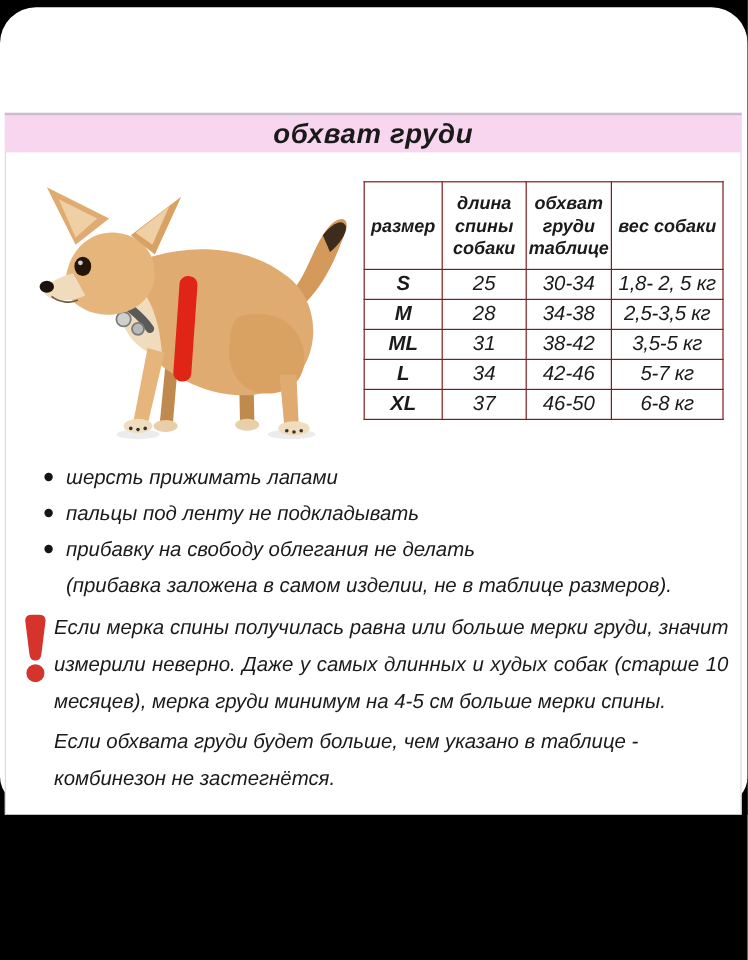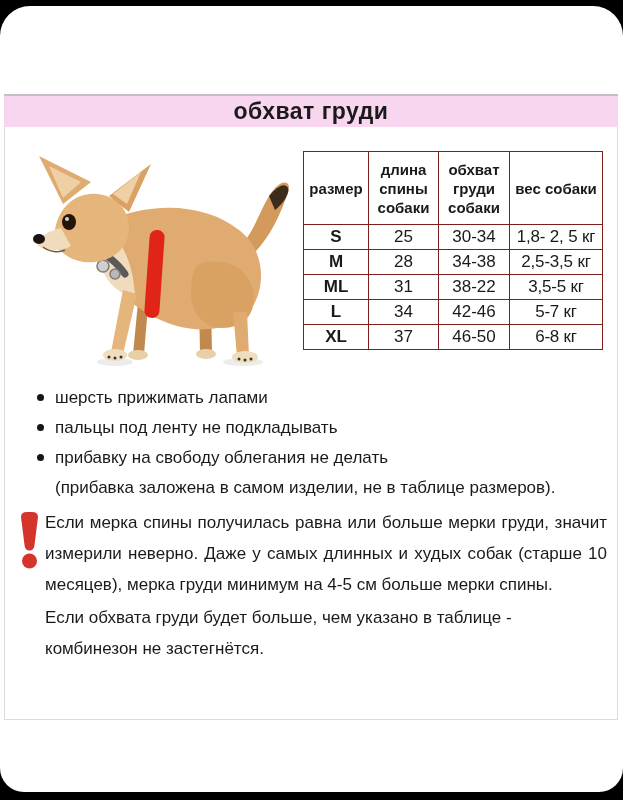--- a/index.html
+++ b/index.html
@@ -1,17 +1,17 @@
 <!DOCTYPE html>
 <html><head>
 <meta charset="utf-8">
 <style>
   html,body{margin:0;padding:0;}
   body{background:#000;font-family:"Liberation Sans","DejaVu Sans",sans-serif;color:#1a1a1a;}
-  .stage{position:relative;width:623px;height:800px;background:#000;overflow:hidden;margin:0 auto;}
+  .stage{position:relative;width:623px;height:679px;background:#000;overflow:hidden;margin:0 auto;font-style:italic;}
   .card{position:absolute;left:0;right:0;top:6px;bottom:8px;background:#fff;
         border-radius:30px 30px 24px 24px;}
   .panel{position:absolute;left:4px;right:5px;top:88px;height:625px;
          border:1px solid #dcdcdc;border-top:none;background:#fff;}
   .title-bar{position:absolute;left:-1px;right:-1px;top:0;height:31px;background:#f8d6ef;
              border-top:2px solid #c9bccb;text-align:center;}
   .title-bar .t{font-size:23px;font-weight:bold;line-height:31px;letter-spacing:.5px;}
   
   .dog-wrap{position:absolute;left:6px;top:50px;width:292px;height:234px;}
   
@@ -111,41 +111,41 @@
             <col class="c4">
           </colgroup>
         <thead>
           <tr>
             <th>размер</th>
             <th>длина
 спины
 собаки</th>
             <th>обхват
 груди
-собаки</th>
+таблице</th>
             <th>вес собаки</th>
           </tr>
         </thead>
         <tbody>
           <tr>
             <td class="size-cell">S</td>
             <td>25</td>
             <td>30-34</td>
             <td class="weight-cell">1,8- 2, 5 кг</td>
           </tr>
           <tr>
             <td class="size-cell">M</td>
             <td>28</td>
             <td>34-38</td>
             <td class="weight-cell">2,5-3,5 кг</td>
           </tr>
           <tr>
             <td class="size-cell">ML</td>
             <td>31</td>
-            <td>38-22</td>
+            <td>38-42</td>
             <td class="weight-cell">3,5-5 кг</td>
           </tr>
           <tr>
             <td class="size-cell">L</td>
             <td>34</td>
             <td>42-46</td>
             <td class="weight-cell">5-7 кг</td>
           </tr>
           <tr>
             <td class="size-cell">XL</td>

